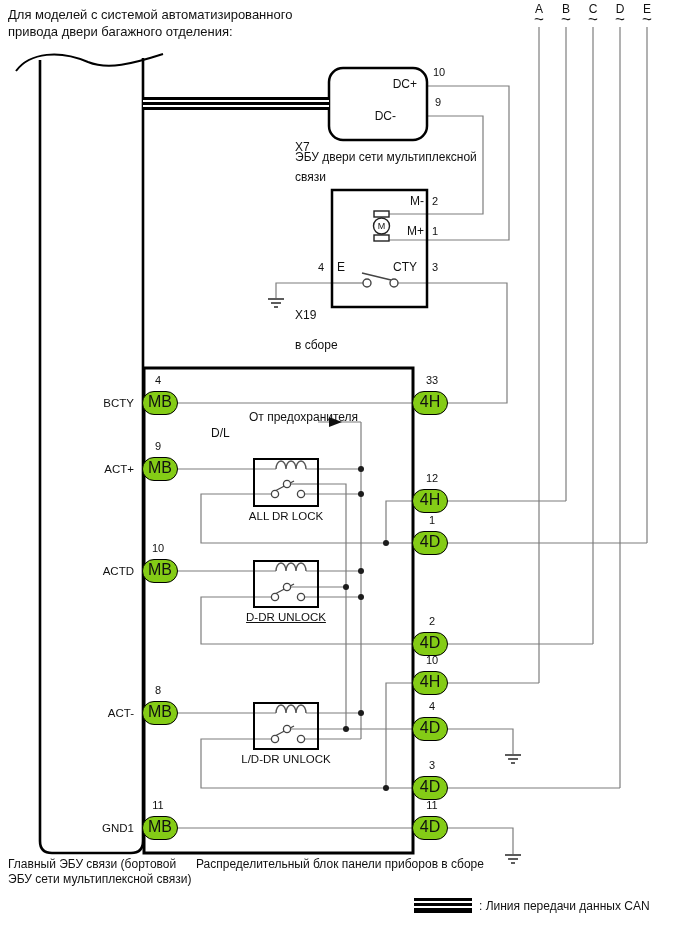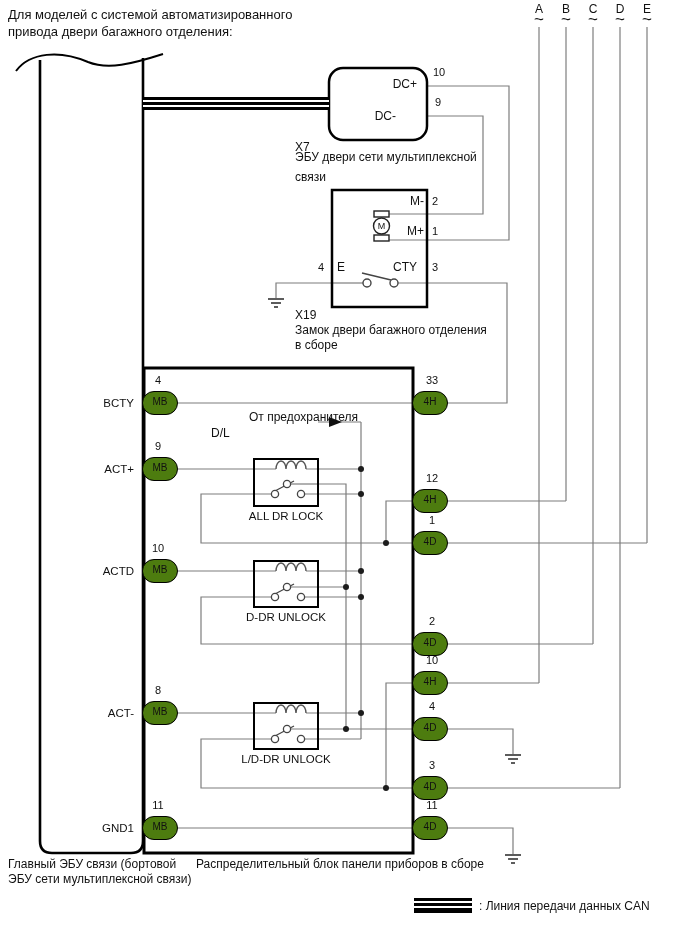--- a/index.html
+++ b/index.html
@@ -7,21 +7,21 @@
         font-family:"Liberation Sans","DejaVu Sans",sans-serif;color:#000;padding-left:44px;}
   #wires-svg{position:absolute;left:0;top:0;}
   .t{position:absolute;white-space:nowrap;font-size:12px;line-height:14px;color:#111;}
   .t13{font-size:13px;line-height:16px;}
   .t11{font-size:11px;line-height:13px;}
   .pin{position:absolute;font-size:11px;line-height:13px;color:#111;text-align:center;width:24px;}
   .sig{position:absolute;font-size:11.5px;line-height:14px;color:#111;text-align:right;width:76px;}
   .rightalign{text-align:right;}
   .center{text-align:center;}
   .oval{position:absolute;width:36px;height:24px;border:1.6px solid #000;border-radius:12px;
-        background:#4d7c0f;box-sizing:border-box;font-size:10px;line-height:20px;text-align:center;color:#111;}
+        background:#84cc16;box-sizing:border-box;font-size:16px;line-height:20px;text-align:center;color:#111;}
   .canline{position:absolute;height:13px;
      background:linear-gradient(to bottom,#000 0 3px,#fff 3px 4.7px,#000 4.7px 8.3px,#fff 8.3px 10px,#000 10px 13px);}
   .relaylabel{position:absolute;width:140px;text-align:center;font-size:11.5px;line-height:14px;color:#111;}
   .motorM{position:absolute;left:373px;top:220px;width:17px;text-align:center;font-size:9px;line-height:12px;color:#111;}
 </style>
 </head>
 <body>
 
 <div id="page">
 
@@ -195,21 +195,20 @@
 <div class="t t11 rightalign" style="left:374px;top:195px;width:50px;font-size:12px;">M-</div>
 <div class="t t11" style="left:432px;top:195px;">2</div>
 <div class="t t11 rightalign" style="left:374px;top:225px;width:50px;font-size:12px;">M+</div>
 <div class="t t11" style="left:432px;top:225px;">1</div>
 <div class="motorM">M</div>
 <div class="t t11" style="left:337px;top:261px;font-size:12px;">E</div>
 <div class="t t11 rightalign" style="left:308px;top:261px;width:16px;">4</div>
 <div class="t t11 rightalign" style="left:377px;top:261px;width:40px;font-size:12px;">CTY</div>
 <div class="t t11" style="left:432px;top:261px;">3</div>
 <div class="t" style="left:295px;top:308px;">X19</div>
-<div class="t" style="left:295px;top:323px;">Замок двери багажного отделения</div>
 <div class="t" style="left:295px;top:338px;">в сборе</div>
 
 <div class="sig" style="left:58px;top:396px;">BCTY</div>
 <div class="pin" style="left:146px;top:374px;">4</div>
 <div class="oval" style="left:142px;top:391px;">MB</div>
 
 <div class="sig" style="left:58px;top:462px;">ACT+</div>
 <div class="pin" style="left:146px;top:440px;">9</div>
 <div class="oval" style="left:142px;top:457px;">MB</div>
 
@@ -222,21 +221,21 @@
 <div class="oval" style="left:142px;top:701px;">MB</div>
 
 <div class="sig" style="left:58px;top:821px;">GND1</div>
 <div class="pin" style="left:146px;top:799px;">11</div>
 <div class="oval" style="left:142px;top:816px;">MB</div>
 
 <div class="t t11" style="left:211px;top:411px;font-size:12px;margin-left:38px;">От предохранителя</div>
 <div class="t t11" style="left:211px;top:427px;font-size:12px;">D/L</div>
 
 <div class="relaylabel" style="left:216px;top:509px;">ALL DR LOCK</div>
-<div class="relaylabel" style="left:216px;top:610px;">D-DR UNLOCK</div>
+<div class="relaylabel" style="left:216px;top:610px;text-decoration:underline;">D-DR UNLOCK</div>
 <div class="relaylabel" style="left:216px;top:752px;">L/D-DR UNLOCK</div>
 
 <div class="pin" style="left:420px;top:374px;">33</div>
 <div class="oval" style="left:412px;top:391px;">4H</div>
 
 <div class="pin" style="left:420px;top:472px;">12</div>
 <div class="oval" style="left:412px;top:489px;">4H</div>
 
 <div class="pin" style="left:420px;top:514px;">1</div>
 <div class="oval" style="left:412px;top:531px;">4D</div>

